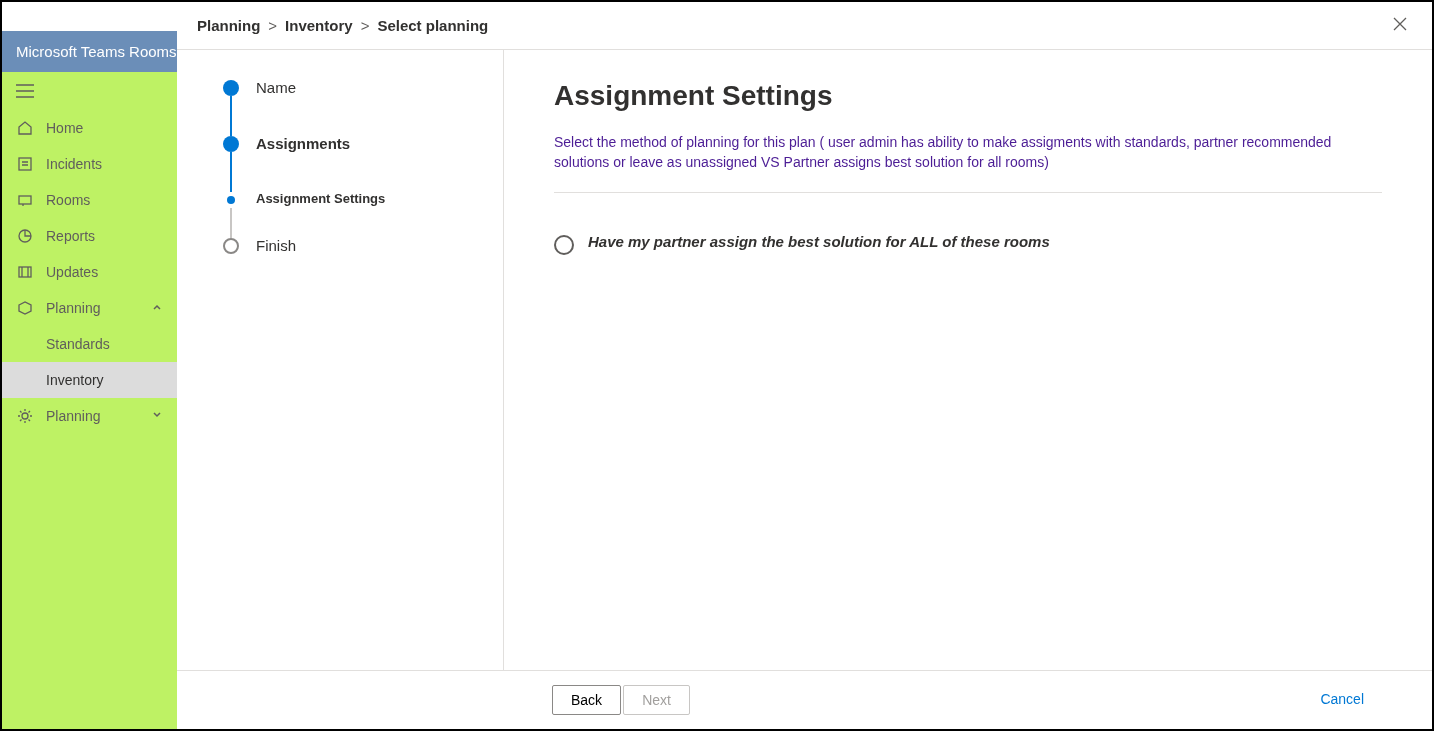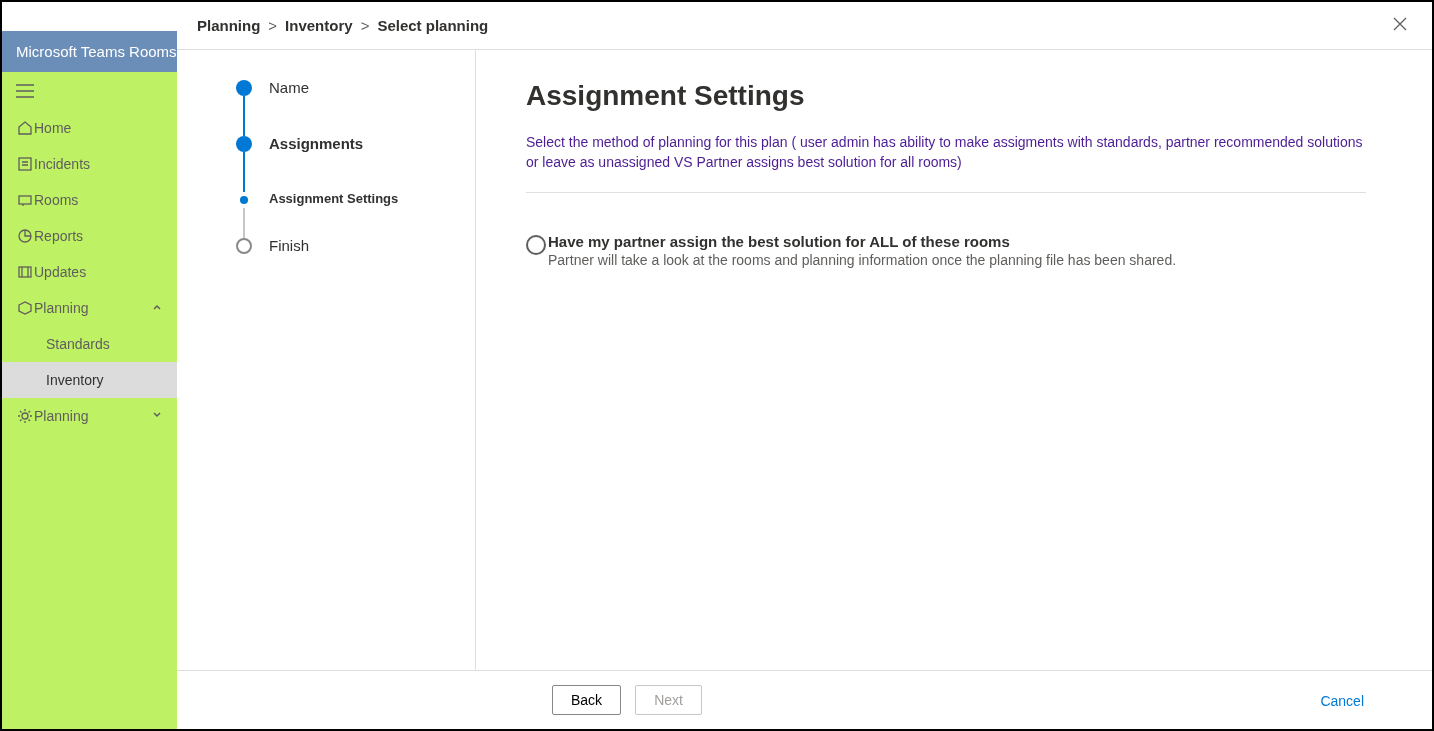--- a/index.html
+++ b/index.html
@@ -39,21 +39,21 @@
   .hamburger {
     padding: 12px 14px;
     color: #605e5c;
   }
   .hamburger svg { display:block; }
   .nav-list { list-style: none; }
   .nav-item {
     display: flex;
     align-items: center;
     padding: 10px 14px;
-    gap: 0;
+    gap: 12px;
     color: #605e5c;
     cursor: pointer;
   }
   .nav-item .icon { width:18px; display:flex; justify-content:center; }
   .nav-item.selected { background: #dcdcdc; color:#323130; }
   .nav-sub { padding-left: 44px; text-align: right; }
   .nav-chevron { margin-left: auto; }
   
   .panel {
     flex: 1;
@@ -83,23 +83,23 @@
     color: #605e5c;
     padding: 4px;
   }
   .panel-body {
     flex: 1;
     display: flex;
     overflow: hidden;
   }
   
   .stepper {
-    width: 299px;
+    width: 327px;
     border-right: 1px solid #e1dfdd;
-    padding: 30px 30px 30px 58px;
+    padding: 30px 30px 30px 45px;
     flex-shrink: 0;
   }
   .step {
     display: flex;
     align-items: flex-start;
     gap: 16px;
     position: relative;
   }
   .step .dot-col {
     display: flex;
@@ -145,24 +145,25 @@
     color: #4c1d95;
     font-size: 14px;
     line-height: 20px;
     max-width: 840px;
     padding-bottom: 20px;
     border-bottom: 1px solid #e1dfdd;
     margin-bottom: 40px;
   }
   .option {
     display: flex;
-    gap: 2px;
+    gap: 14px;
     margin-bottom: 28px;
     cursor: pointer;
     max-width: 840px;
+    font-style: italic;
   }
   .radio {
     width: 20px; height: 20px;
     border: 2px solid #605e5c;
     border-radius: 50%;
     flex-shrink: 0;
     margin-top: 2px;
   }
   .opt-text .opt-title {
     font-weight: 600;
@@ -172,22 +173,22 @@
   .opt-text .opt-sub {
     color: #605e5c;
     font-size: 14px;
     margin-top: 2px;
   }
   
   .panel-footer {
     border-top: 1px solid #e1dfdd;
     padding: 14px 50px 14px 375px;
     display: flex;
-    align-items: flex-end;
-    gap: 14px;
+    align-items: flex-start;
+    gap: 2px;
   }
   .btn {
     padding: 6px 18px;
     font-size: 14px;
     border: 1px solid #8a8886;
     background: #fff;
     border-radius: 2px;
     cursor: pointer;
   }
   .btn.disabled {
@@ -341,21 +342,20 @@
       </div>
 
       <div class="content">
         <h1>Assignment Settings</h1>
         <p class="desc">Select the method of planning for this plan ( user admin has ability to make assigments with standards, partner recommended solutions or leave as unassigned VS Partner assigns best solution for all rooms)</p>
 
         <div class="option">
           <div class="radio"></div>
           <div class="opt-text">
             <div class="opt-title">Have my partner assign the best solution for ALL of these rooms</div>
-            <div class="opt-sub">Partner will take a look at the rooms and planning information once the planning file has been shared.</div>
           </div>
         </div>
 
       </div>
     </div>
 
     <div class="panel-footer">
       <button class="btn">Back</button>
       <button class="btn disabled">Next</button>
       <button class="btn link">Cancel</button>

